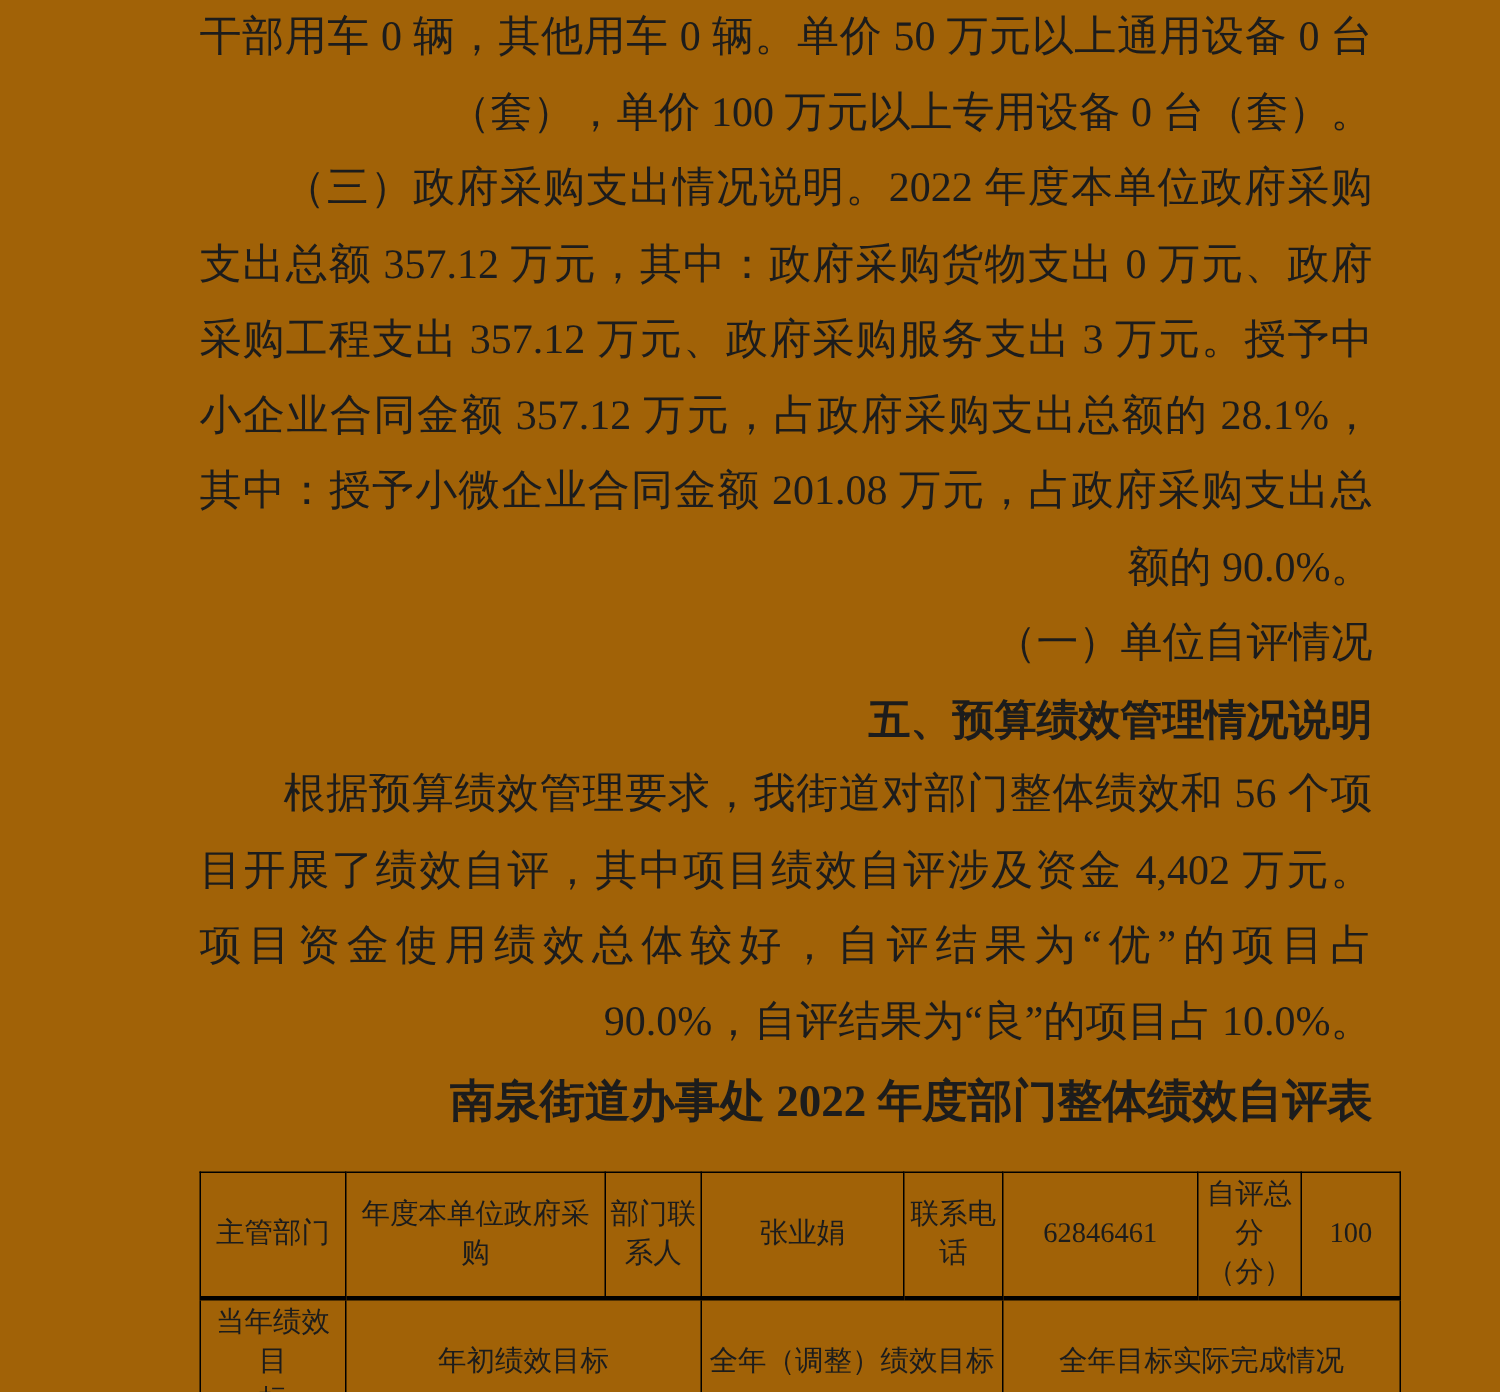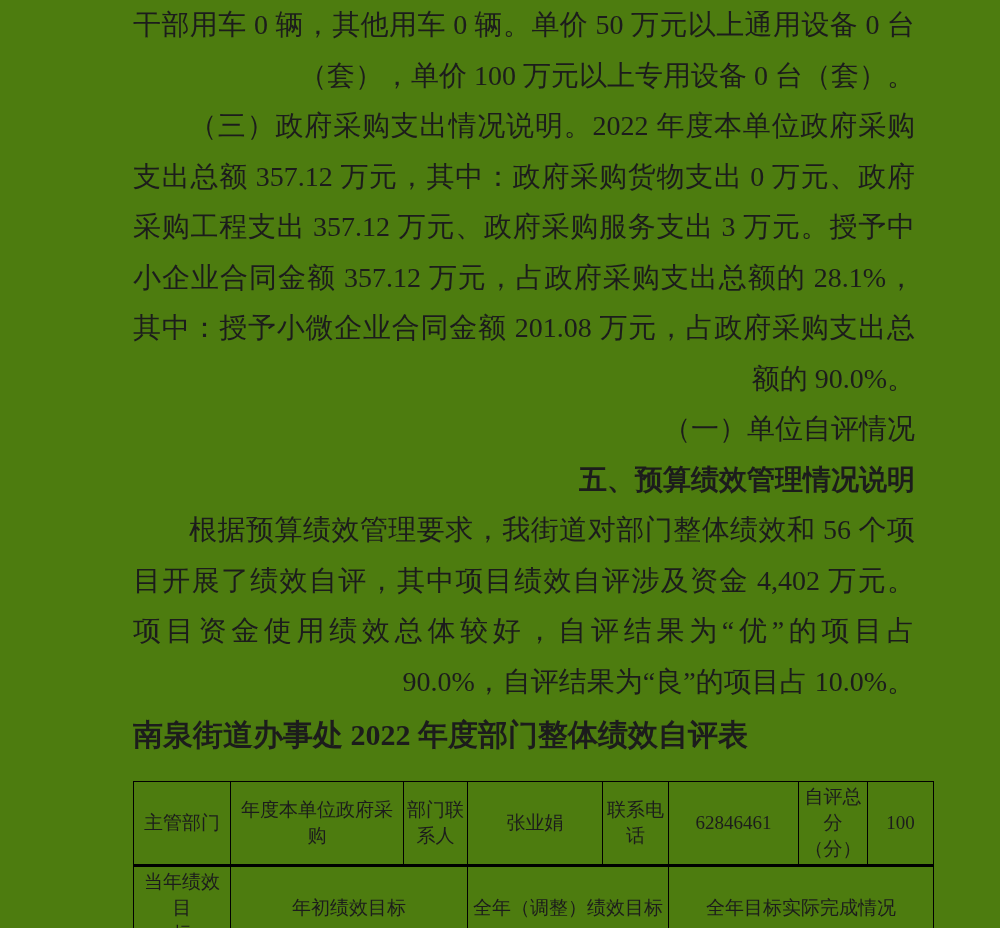--- a/index.html
+++ b/index.html
@@ -1,19 +1,19 @@
 <!DOCTYPE html>
 <html><head>
 <meta charset="utf-8">
 <style>
   html,body { margin:0; padding:0; background:#ffffff; }
   .page {
     position:relative;
     width:1000px; height:928px;
-    background:#4d7c0f;
+    background:#a16207;
     overflow:hidden;
     color:#1c1c1c;
     font-family:"Liberation Serif","DejaVu Serif",serif;
   }
   .doc-body {
     padding:0 85px 0 133px;
   }
   .line {
     font-size:28px;
     line-height:50.5px;
@@ -27,21 +27,21 @@
   }
   .line.ind { text-indent:56px; }
   .line.heading {
     font-family:"Liberation Sans","DejaVu Sans",sans-serif;
     font-weight:bold;
   }
   .table-title {
     margin:6px 85px 24px 133px;
     height:44px;
     line-height:44px;
-    text-align:left;
+    text-align:right;
     font-size:30px;
     font-weight:bold;
   }
   table.eval {
     table-layout:fixed;
     border-collapse:collapse;
     width:800px;
     margin-left:133px;
   }
   table.eval td {

